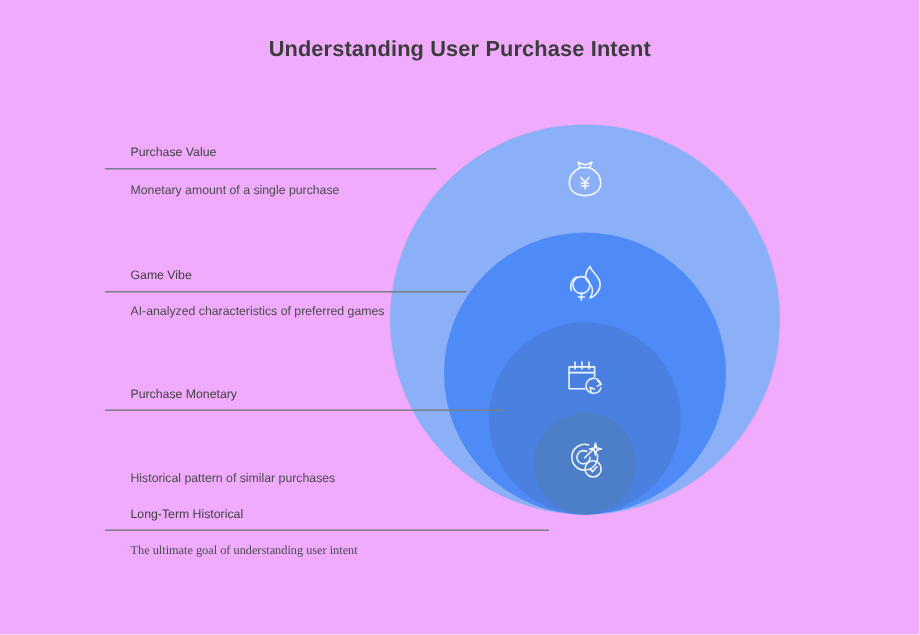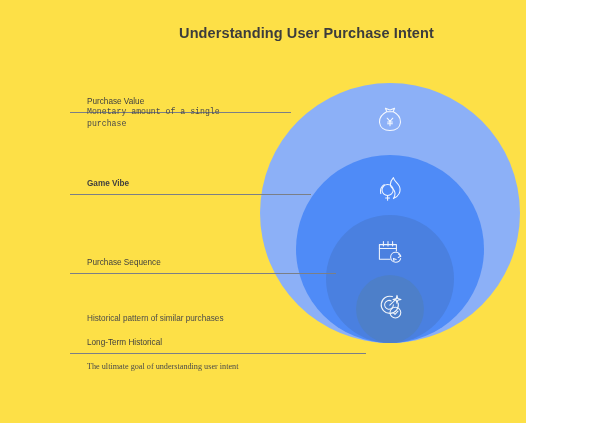--- a/index.html
+++ b/index.html
@@ -5,23 +5,23 @@
   html, body {
     margin: 0;
     padding: 0;
     background: #ffffff;
   }
   body {
     font-family: "Liberation Sans", sans-serif;
   }
   #canvas {
     position: relative;
-    width: 526px;
+    width: 613px;
     height: 423px;
-    background: #fde047;
+    background: #f0abfc;
     overflow: hidden;
   }
   #chart-title {
     position: absolute;
     top: 25px;
     left: 0;
     width: 613px;
     text-align: center;
     font-size: 14.5px;
     font-weight: bold;
@@ -123,30 +123,33 @@
   </div>
 
   <div class="leader" style="left:70px; top:112px; width:221px;"></div>
   <div class="leader" style="left:70px; top:194px; width:241px;"></div>
   <div class="leader" style="left:70px; top:273px; width:266px;"></div>
   <div class="leader" style="left:70px; top:353px; width:296px;"></div>
 
   <div class="label-group" style="top:96px;">
     <div class="label-title">Purchase Value</div>
   </div>
-  <div class="label-group" style="top:106px;font-family:Liberation Mono, monospace;">
+  <div class="label-group" style="top:121px;">
     <div class="label-desc">Monetary amount of a single purchase</div>
   </div>
 
-  <div class="label-group" style="top:178px;font-weight:bold;">
+  <div class="label-group" style="top:178px;">
     <div class="label-title">Game Vibe</div>
+  </div>
+  <div class="label-group" style="top:202px;">
+    <div class="label-desc">AI-analyzed characteristics of preferred games</div>
   </div>
 
   <div class="label-group" style="top:257px;">
-    <div class="label-title">Purchase Sequence</div>
+    <div class="label-title">Purchase Monetary</div>
   </div>
   <div class="label-group" style="top:281px;margin-top:32px;">
     <div class="label-desc">Historical pattern of similar purchases</div>
   </div>
 
   <div class="label-group" style="top:337px;">
     <div class="label-title">Long-Term Historical</div>
   </div>
   <div class="label-group" style="top:361px;font-family:Liberation Serif, serif;">
     <div class="label-desc">The ultimate goal of understanding user intent</div>

